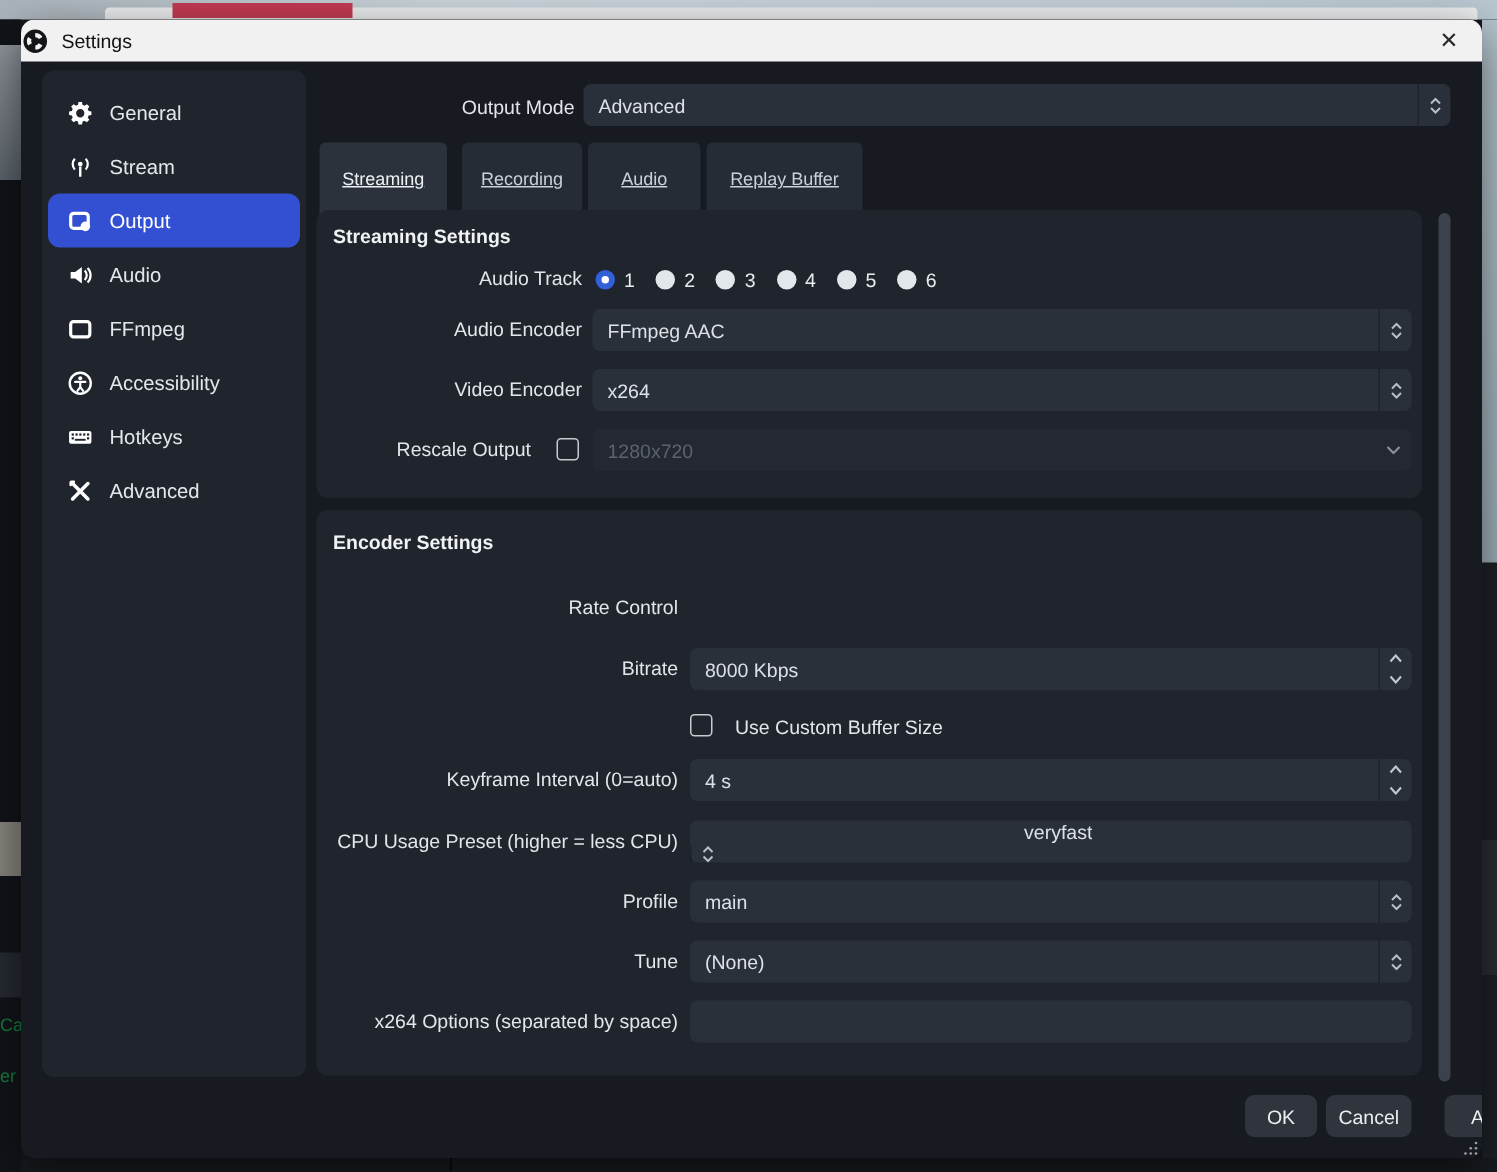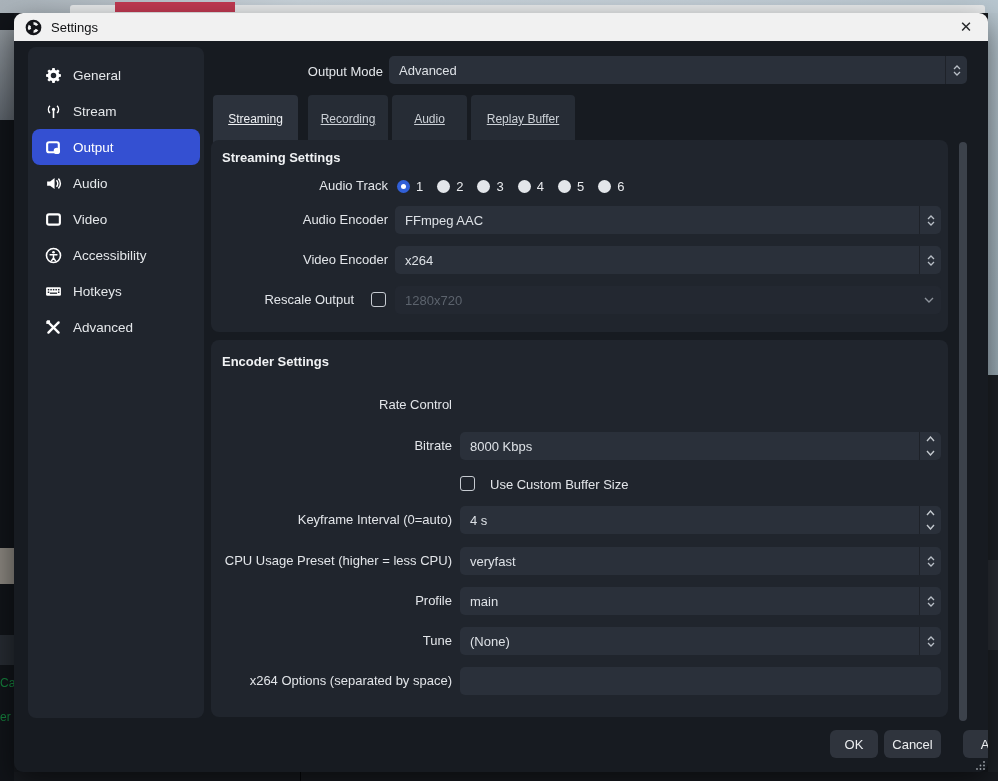--- a/index.html
+++ b/index.html
@@ -29,21 +29,21 @@
   .bg-bottom-line { position:absolute; left:300px; top:772px; width:1px; height:9px; background:#05070a; }
 
   
   .dialog {
     position:absolute; left:14px; top:13px; width:974px; height:759px;
     background:#171b21; border-radius:9px; overflow:hidden;
     box-shadow:0 10px 30px rgba(0,0,0,.55);
   }
   .titlebar {
     position:absolute; left:0; top:0; width:100%; height:28px;
-    background:#f1f1f1; display:flex; align-items:center; padding-left:11px;
+    background:#f1f1f1; display:flex; align-items:center; padding-left:1px;
   }
   .titlebar .app-logo { width:17px; height:17px; margin-right:9px; }
   .titlebar .title-text { font-size:13px; color:#101113; }
   .close-btn {
     position:absolute; right:0; top:0; width:44px; height:28px;
     display:flex; align-items:center; justify-content:center;
     color:#26282b; font-size:15px; cursor:default;
   }
 
   
@@ -198,21 +198,21 @@
         <span class="icon"><svg viewBox="0 0 16 16">
             <path fill="#fff" d="M2 6v4h2.8L9 13.2V2.8L4.8 6z"></path>
             <path d="M10.8 5a4.2 4.2 0 0 1 0 6M12.6 3.4a6.6 6.6 0 0 1 0 9.2" fill="none" stroke="#fff" stroke-width="1.4"></path>
           </svg></span>
         <span>Audio</span>
       </div>
       <div class="side-item">
         <span class="icon"><svg viewBox="0 0 16 16">
             <rect x="2" y="3.2" width="12" height="9.6" rx="1.8" fill="none" stroke="#fff" stroke-width="2"></rect>
           </svg></span>
-        <span>Video</span>
+        <span>FFmpeg</span>
       </div>
       <div class="side-item">
         <span class="icon"><svg viewBox="0 0 16 16" fill="none" stroke="#fff">
             <circle cx="8" cy="8" r="6.6" stroke-width="1.5"></circle>
             <circle cx="8" cy="4.9" r="1.25" fill="#fff" stroke="none"></circle>
             <path d="M4.8 7.2h6.4M8 7.2v3.2M8 10.4l-1.8 2.4M8 10.4l1.8 2.4" stroke-width="1.4" stroke-linecap="round"></path>
           </svg></span>
         <span>Accessibility</span>
       </div>
       <div class="side-item">
@@ -344,21 +344,21 @@
         <svg width="9" height="6" viewBox="0 0 9 6">
             <polyline points="1,5 4.5,1 8,5" fill="none" stroke="#c3c8ce" stroke-width="1.4"></polyline>
           </svg>
         <svg width="9" height="6" viewBox="0 0 9 6">
             <polyline points="1,1 4.5,5 8,1" fill="none" stroke="#c3c8ce" stroke-width="1.4"></polyline>
           </svg>
       </span>
     </div>
 
     <div class="row-label" style="left:0; top:207px; width:241px;">CPU Usage Preset (higher = less CPU)</div>
-    <div class="field" style="left:249px; top:207px; width:481px;">
+    <div class="field" style="left:249px; top:207px; width:481px;flex-direction:column;">
       <span class="value">veryfast</span>
       <span class="spinner">
         <svg width="8" height="5" viewBox="0 0 8 5">
             <polyline points="1,4 4,1 7,4" fill="none" stroke="#b9bfc7" stroke-width="1.3"></polyline>
           </svg>
         <svg width="8" height="5" viewBox="0 0 8 5">
             <polyline points="1,1 4,4 7,1" fill="none" stroke="#b9bfc7" stroke-width="1.3"></polyline>
           </svg>
       </span>
     </div>

